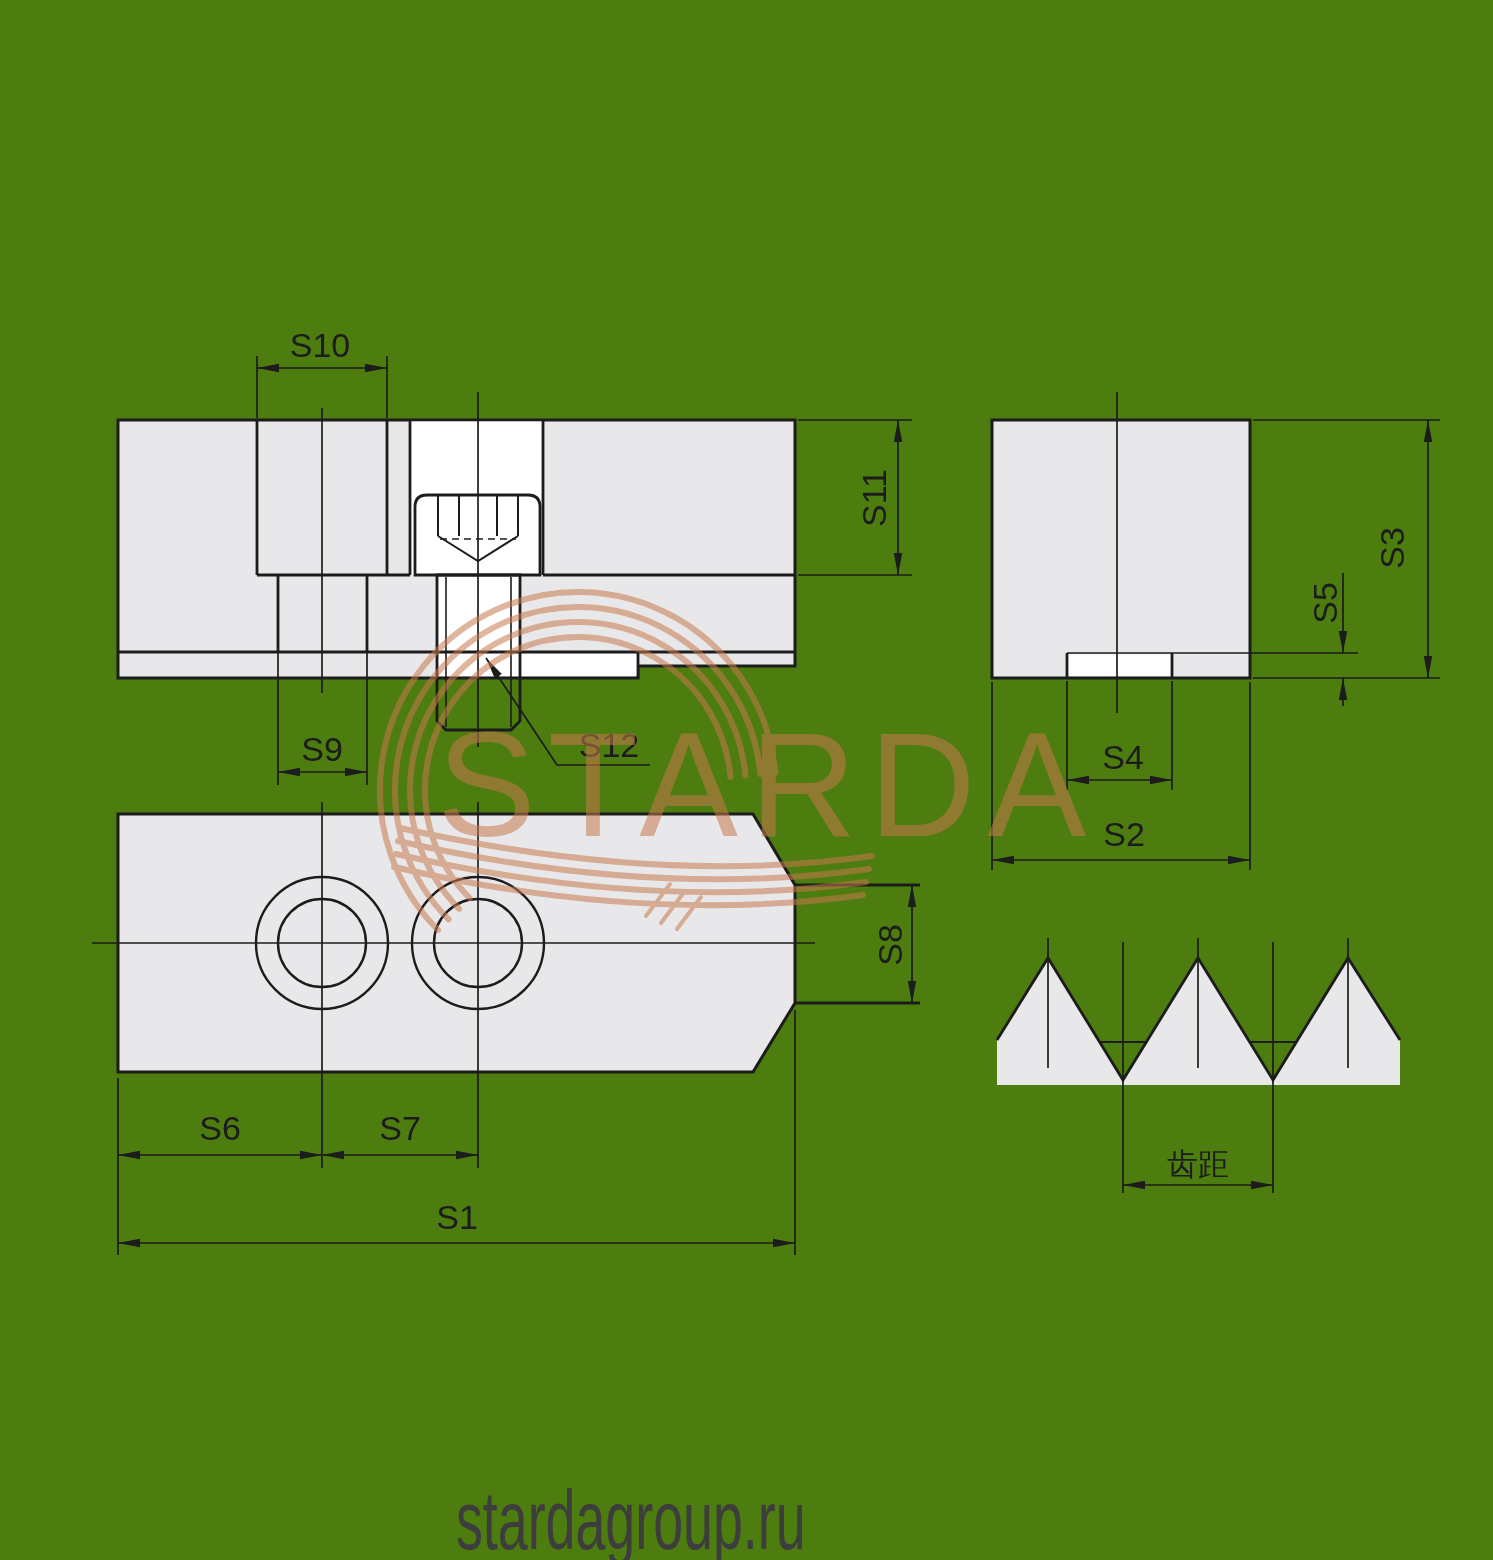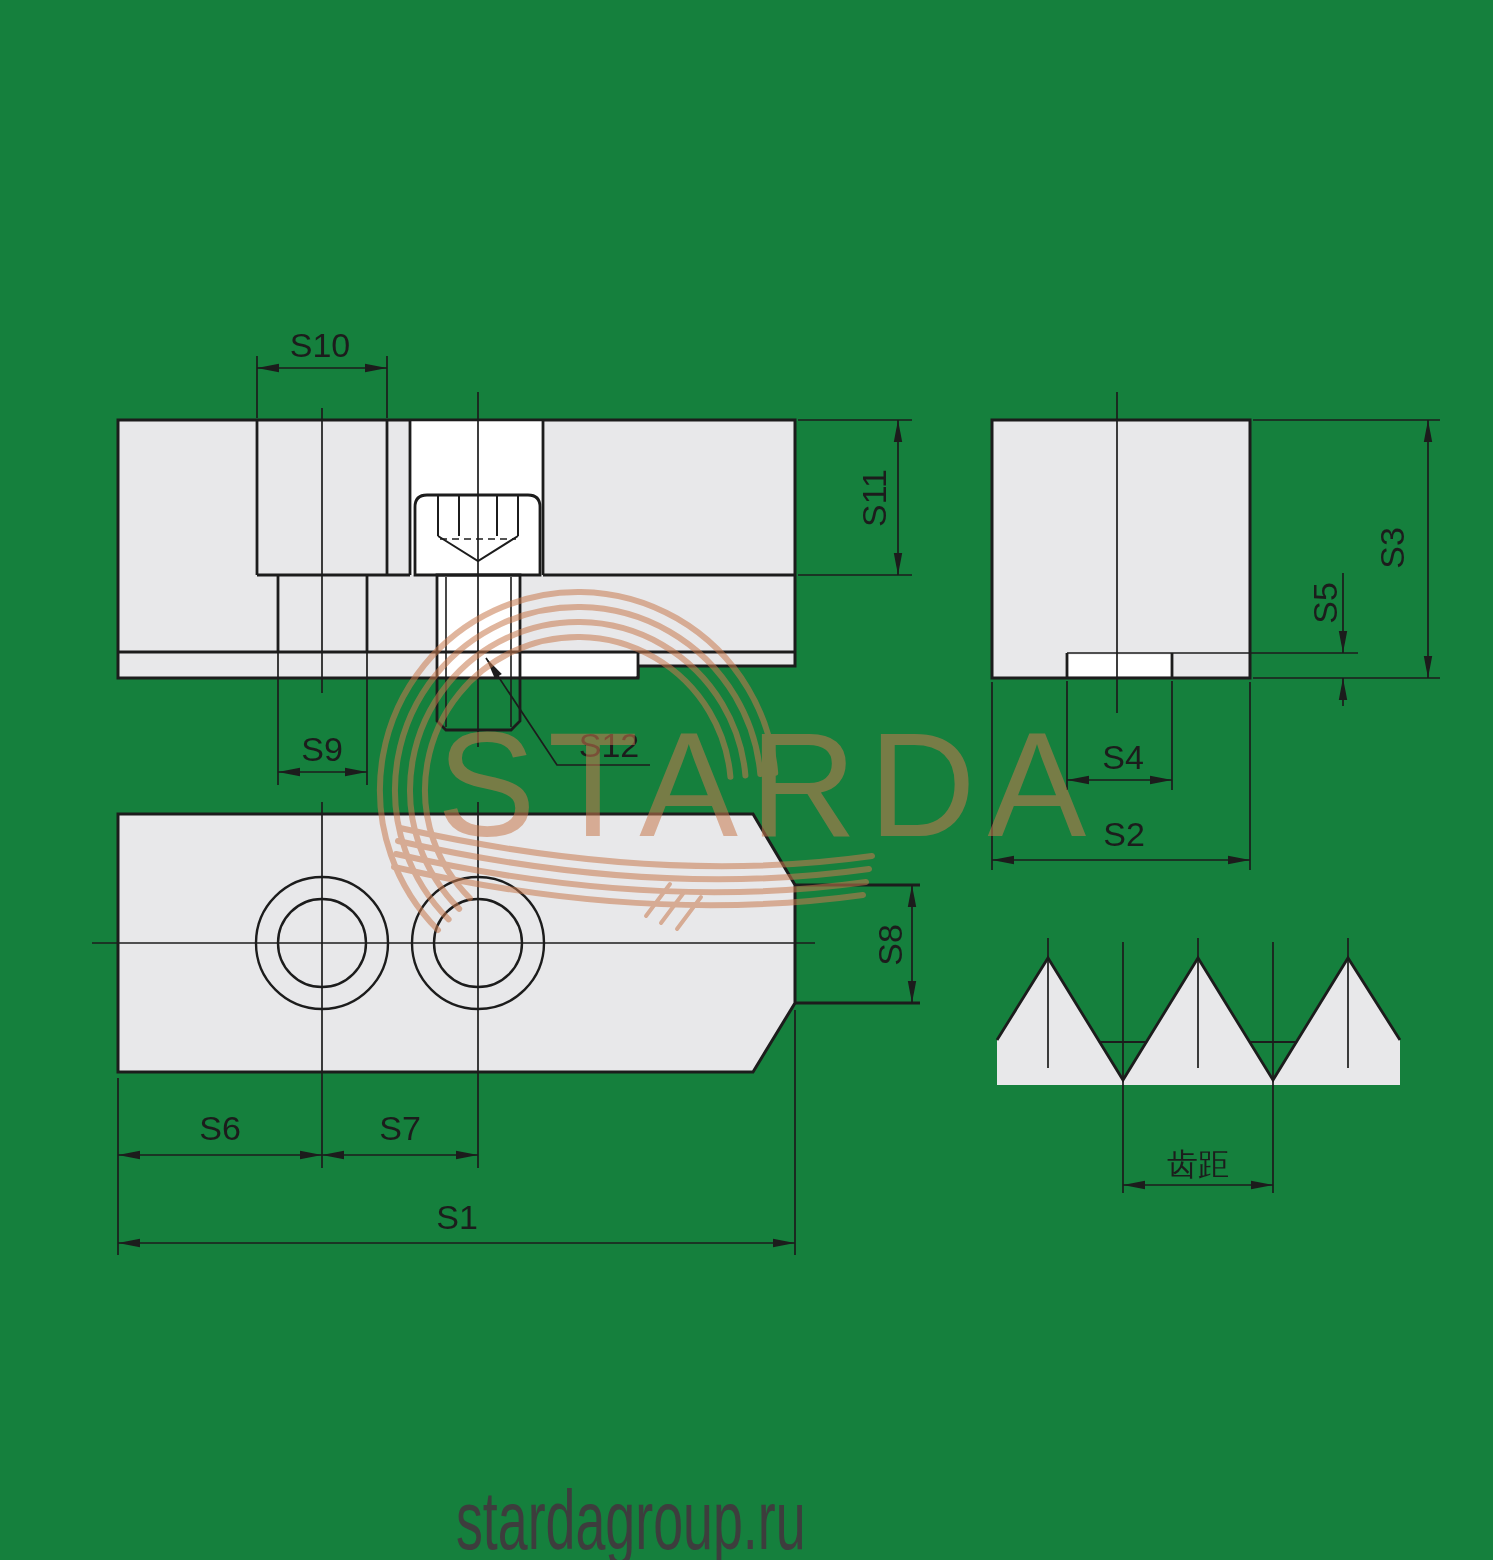--- a/index.html
+++ b/index.html
@@ -1,16 +1,16 @@
 <!DOCTYPE html>
 <html><head>
 <meta charset="utf-8">
 <style>
   html,body{margin:0;padding:0;background:#ffffff;}
-  .stage{position:relative;width:1493px;height:1560px;background:#15803d;overflow:hidden;}
+  .stage{position:relative;width:1493px;height:1560px;background:#4d7c0f;overflow:hidden;}
   svg{display:block}
   .s28{stroke:#1c1c1c;stroke-width:2.8;fill:none}
   .s2{stroke:#1c1c1c;stroke-width:2;fill:none}
   .fillgray{stroke:#1c1c1c;stroke-width:3;stroke-linejoin:miter}
   
   .dl{stroke:#1c1c1c;stroke-width:1.7;fill:none}
   .cl{stroke:#1c1c1c;stroke-width:1.7;fill:none}
   .thin{stroke:#1c1c1c;stroke-width:1.6;fill:none}
   .dash{stroke-dasharray:7 5}
   .ah{fill:#1c1c1c;stroke:none}

